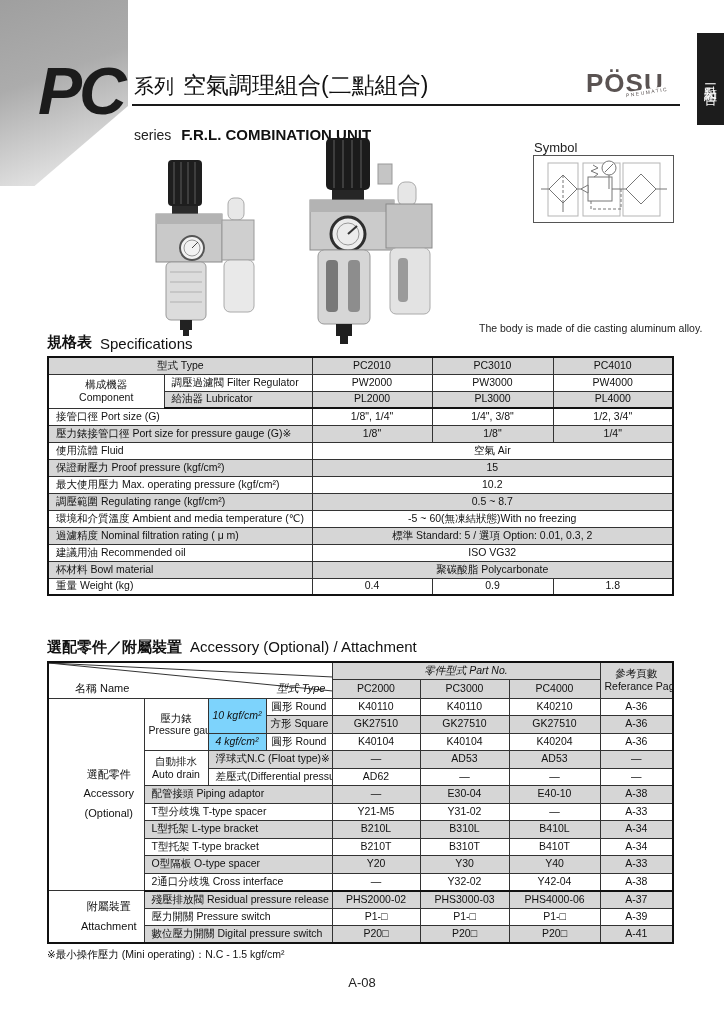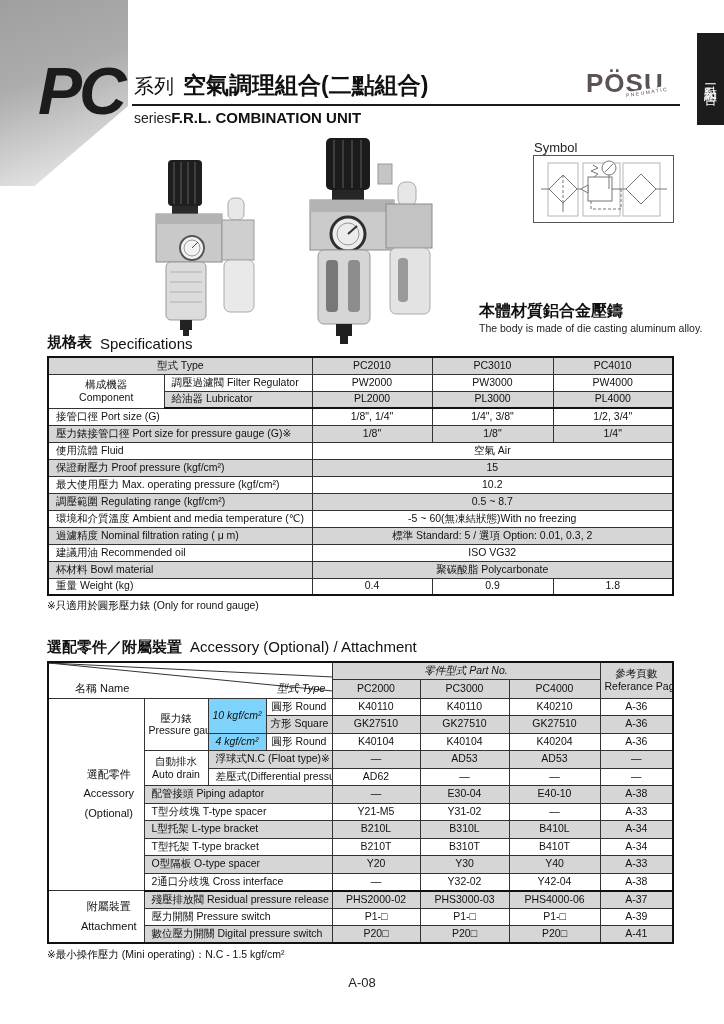--- a/index.html
+++ b/index.html
@@ -7,23 +7,23 @@
         font-family:"Liberation Sans","DejaVu Sans",sans-serif;color:#111;}
 
   
   .corner{position:absolute;left:0;top:0;width:128px;height:186px;
           background:linear-gradient(160deg,#9f9f9f 0%,#acacac 40%,#ececec 95%);
           clip-path:polygon(0 0,100% 0,100% 57%,27% 100%,0 100%);}
   .pc-big{position:absolute;left:38px;top:58px;font-size:66px;font-weight:bold;font-style:italic;
           letter-spacing:-3px;color:#1c1c1c;line-height:1;}
   .title-row{position:absolute;left:134px;top:70px;display:flex;align-items:baseline;gap:9px;white-space:nowrap;}
   .title-cjk-small{font-size:20px;color:#111;}
-  .title-cjk-big{font-size:23px;font-weight:bold;color:#111;}
+  .title-cjk-big{font-size:23px;font-weight:normal;color:#111;}
   .title-rule{position:absolute;left:132px;top:104px;width:548px;height:2px;background:#1a1a1a;}
-  .series-row{position:absolute;left:134px;top:109px;display:flex;align-items:baseline;gap:0;white-space:nowrap;justify-content:space-between;}
+  .series-row{position:absolute;left:134px;top:126px;display:flex;align-items:baseline;gap:10px;white-space:nowrap;justify-content:space-between;}
   .series-en{font-size:14px;color:#222;}
   .title-en{font-size:15px;font-weight:bold;color:#111;}
   .logo{position:absolute;left:586px;top:70px;width:96px;height:34px;}
   .logo-text{font-size:26px;font-weight:800;color:#5a5352;letter-spacing:1px;line-height:1;}
   .logo-stripe{position:absolute;left:24px;top:19px;width:74px;height:6px;background:#fff;
                transform:rotate(-9deg);display:flex;align-items:center;justify-content:center;}
   .logo-stripe span{font-size:5px;color:#5a5352;letter-spacing:1.5px;line-height:1;}
   .side-tab{position:absolute;left:697px;top:33px;width:27px;height:92px;background:#1c1c1c;
             display:flex;align-items:center;justify-content:center;}
   .side-tab span{writing-mode:vertical-rl;text-orientation:upright;color:#fff;font-size:13px;
@@ -169,21 +169,20 @@
     <rect x="55" y="22" width="24" height="24" fill="#fff" stroke="#777"></rect>
     <polygon points="55,30 55,38 48,34" fill="#fff" stroke="#777"></polygon>
     <polyline points="61,22 65,19 58,16 65,13 60,10" fill="none" stroke="#777"></polyline>
     <circle cx="76" cy="13" r="7" fill="#fff" stroke="#777"></circle>
     <line x1="72" y1="17" x2="80" y2="9" stroke="#777"></line>
     <line x1="76" y1="20" x2="76" y2="34" stroke="#777"></line>
     <polyline points="58,46 58,54 88,54 88,34" fill="none" stroke="#777" stroke-dasharray="3,2"></polyline>
     <polygon points="108,19 123,34 108,49 93,34" fill="#fff" stroke="#777"></polygon>
   </svg>
 
-  <div class="bodynote-cjk">本體材質鋁合金壓鑄</div>
   <div class="bodynote-en">The body is made of die casting aluminum alloy.</div>
 
   <div class="sec-head spec-head">
     <span class="cjk">規格表</span>
     <span class="en">Specifications</span>
   </div>
 
   <table class="spec">
     <colgroup>
         <col style="width:116px">
@@ -260,21 +259,20 @@
       <td colspan="3">聚碳酸脂  Polycarbonate</td>
     </tr>
     <tr>
       <td class="lbl" colspan="2">重量  Weight (kg)</td>
       <td>0.4</td>
       <td>0.9</td>
       <td>1.8</td>
     </tr>
   </tbody>
     </table>
-  <div class="footnote spec-note">※只適用於圓形壓力錶 (Only for round gauge)</div>
 
   <div class="sec-head acc-head">
     <span class="cjk">選配零件／附屬裝置</span>
     <span class="en">Accessory (Optional) / Attachment</span>
   </div>
 
   <table class="acc">
     <colgroup>
         <col style="width:96px">
         <col style="width:64px">

